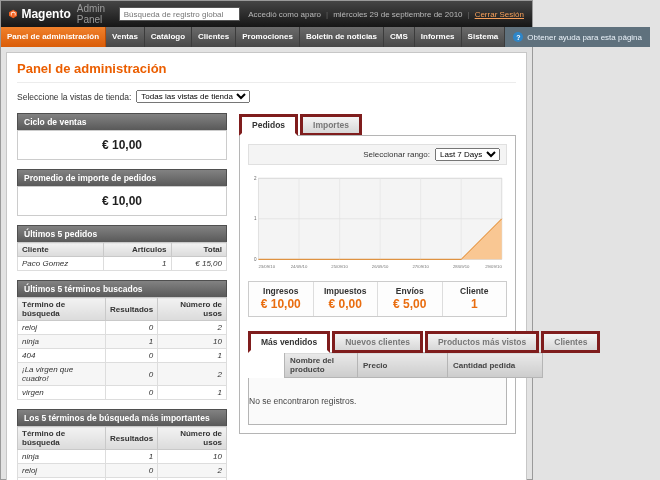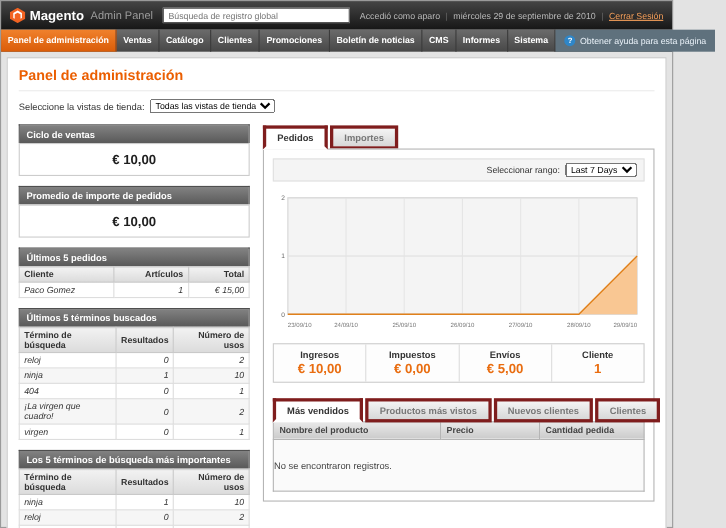--- a/index.html
+++ b/index.html
@@ -2,21 +2,21 @@
 <html><head>
 <meta charset="utf-8">
 <style>
   * { box-sizing: border-box; }
   html, body { margin: 0; padding: 0; }
   body {
     width: 660px; height: 480px; overflow: hidden;
     background: #e3e3e3;
     font-family: "Liberation Sans", sans-serif;
   }
-  .window { width: 612px; height: 480px; border: 1px solid #9a9a9a; background: #e3e3e3; }
+  .window { width: 533px; height: 480px; border: 1px solid #9a9a9a; background: #e3e3e3; }
 
   
   .topbar {
     height: 26px; display: flex; align-items: center; gap: 8px;
     padding: 0 8px; background: linear-gradient(#454545, #161616);
   }
   .logo { display: flex; align-items: center; gap: 4px; }
   .logo-main { color: #fff; font-size: 12px; font-weight: bold; }
   .logo-sub  { color: #9c9c9c; font-size: 10px; margin-left: 2px; }
   .global-search {
@@ -94,21 +94,21 @@
   .chart-wrap { margin-top: 8px; }
   .chart-wrap svg { display: block; width: 100%; }
 
   .totals { display: flex; border: 1px solid #ccc; margin-top: 9px; background: #fdfdfd; }
   .total-cell { flex: 1; text-align: center; padding: 4px 0 5px; border-right: 1px solid #ddd; }
   .total-cell:last-child { border-right: none; }
   .total-label { font-size: 8.5px; font-weight: bold; color: #333; }
   .total-value { font-size: 12px; font-weight: bold; color: #e96d10; margin-top: 1px; }
 
   .bottom-tabs { margin-top: 13px; }
-  .products-table { width: 100%; border-collapse: collapse; font-size: 8px; }
+  .products-table { width: 100%; border-collapse: collapse; font-size: 8px; margin-left: 36px; }
   .products-table th {
     background: linear-gradient(#e9e9e9, #cccccc); border: 1px solid #b5b5b5;
     padding: 3px 5px; text-align: left; color: #444; font-weight: bold;
   }
   .products-table th:nth-child(2) { width: 90px; }
   .products-table th:nth-child(3) { width: 95px; }
   .empty-body {
     border: 1px solid #b5b5b5; border-top: none; background: #fafafa;
     text-align: left; font-size: 8.5px; color: #444; padding: 18px 0;
   }
@@ -329,22 +329,22 @@
               <div class="total-value">€ 5,00</div>
             </div>
             <div class="total-cell">
               <div class="total-label">Cliente</div>
               <div class="total-value">1</div>
             </div>
           </div>
 
           <div class="tabs bottom-tabs">
               <div class="tab active">Más vendidos</div>
+              <div class="tab">Nuevos clientes</div>
               <div class="tab">Productos más vistos</div>
-              <div class="tab">Nuevos clientes</div>
               <div class="tab">Clientes</div>
             </div>
 
           <table class="products-table">
             <thead>
                 <tr>
                   <th>Nombre del producto</th>
                   <th>Precio</th>
                   <th>Cantidad pedida</th>
                 </tr>

